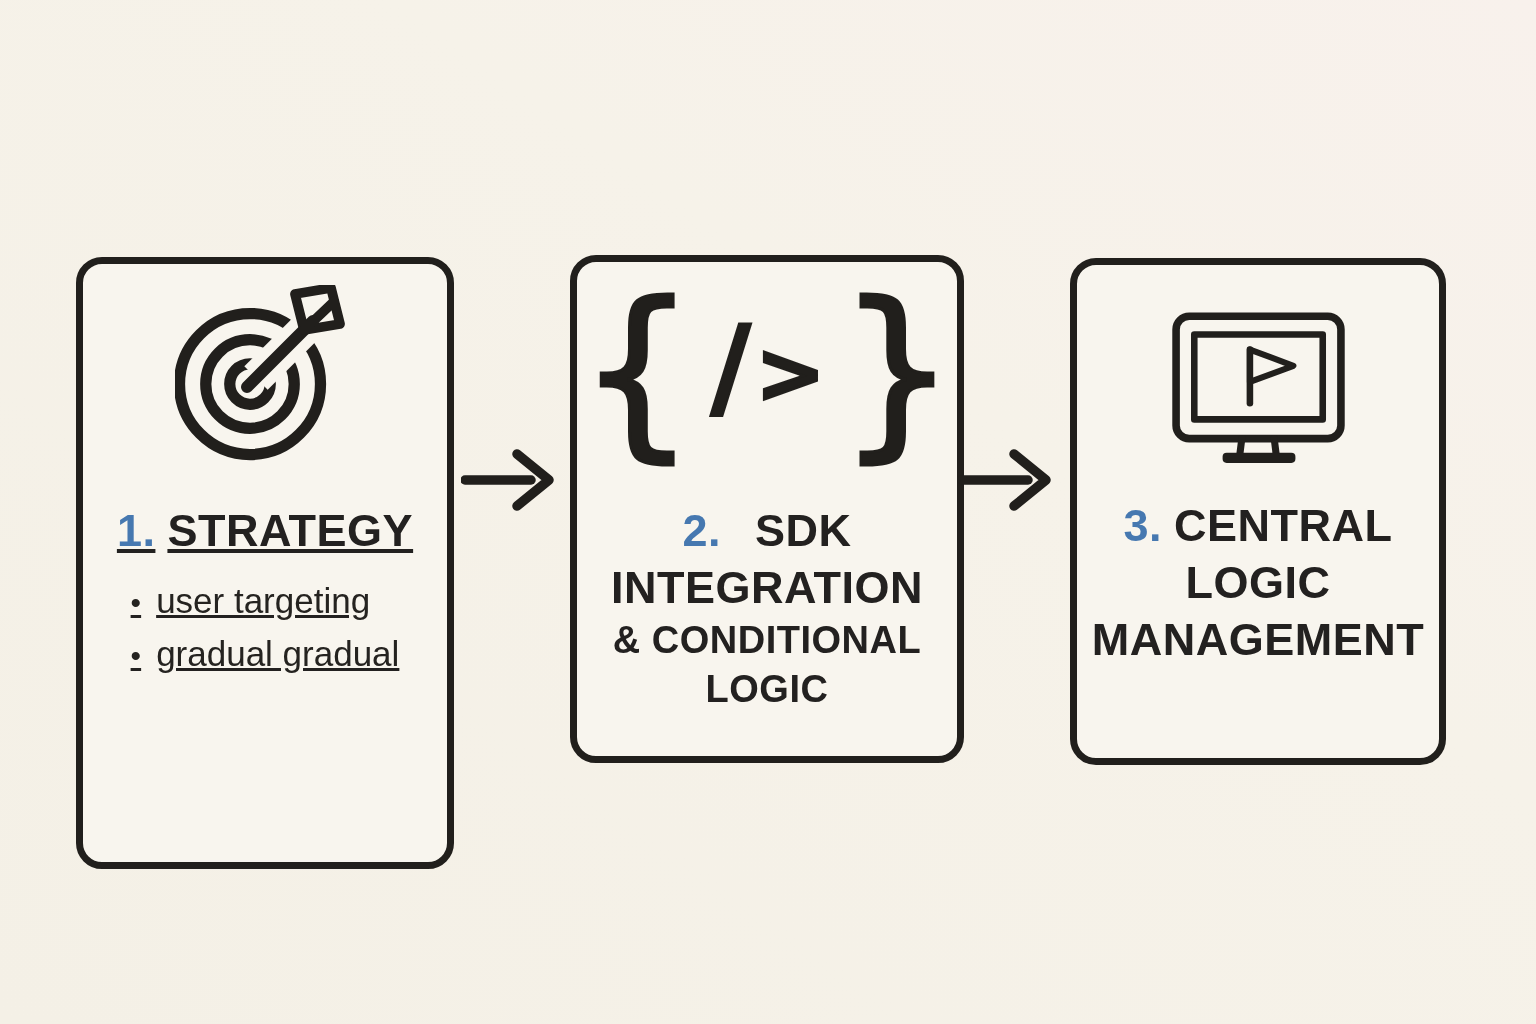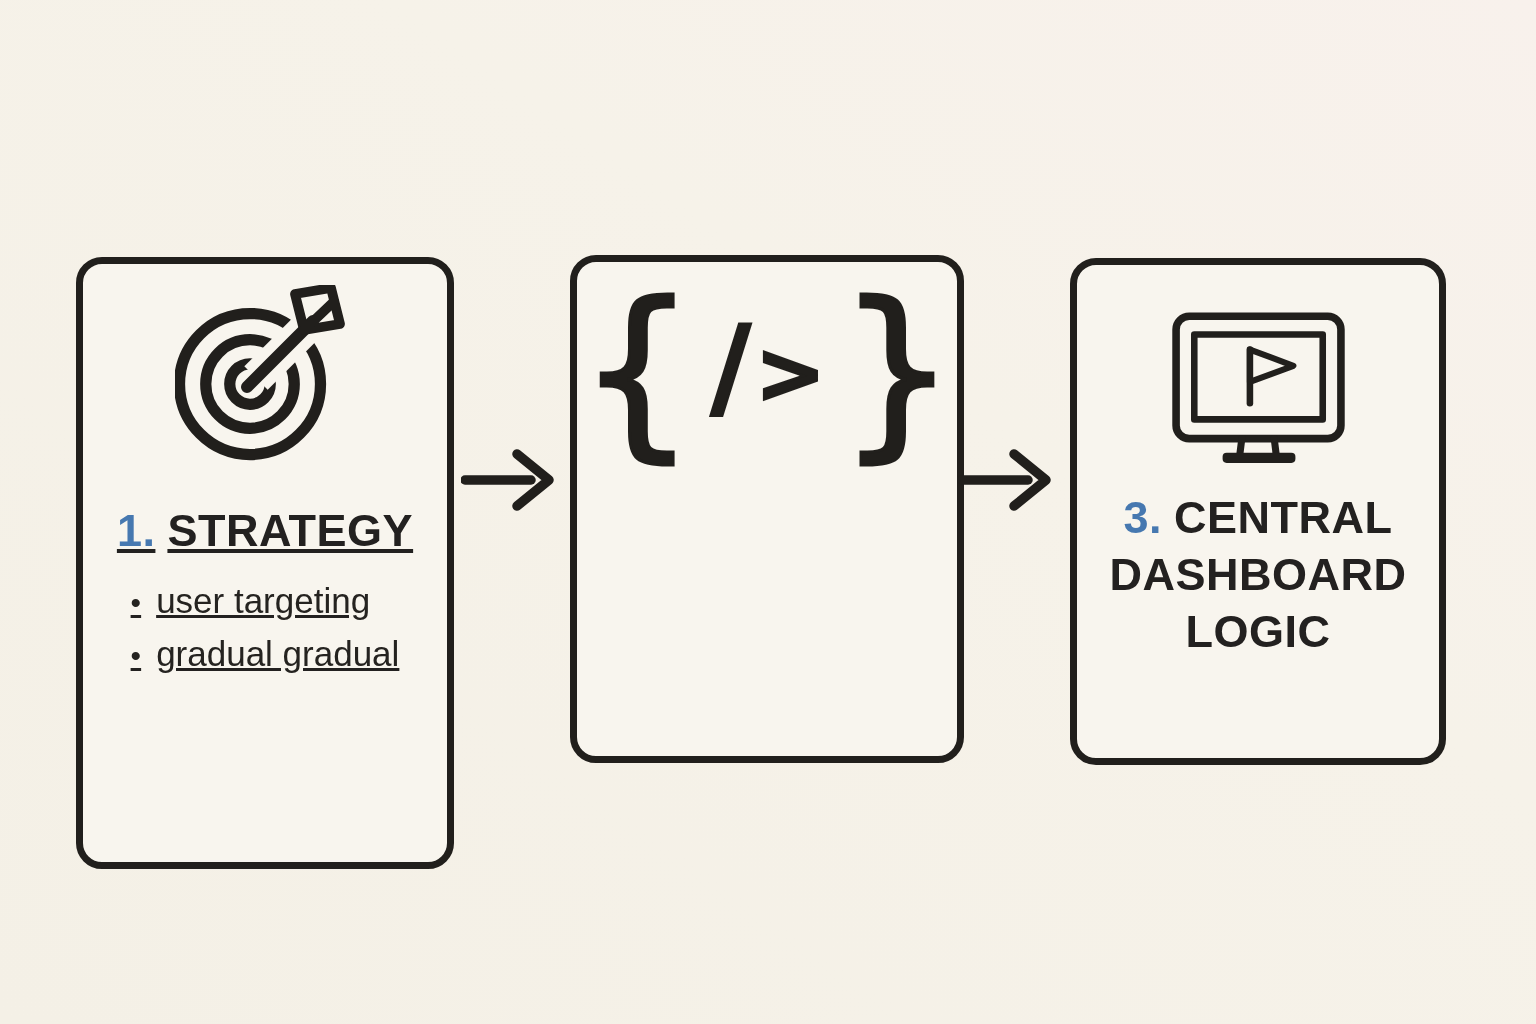--- a/index.html
+++ b/index.html
@@ -39,21 +39,21 @@
     margin: 0;
     text-align: center;
     font-weight: 700;
     font-size: 45px;
     line-height: 1.27;
     letter-spacing: 0.5px;
     color: #232120;
   }
   .card-1 .title { margin-top: 36px; }
   .card-2 .title { margin-top: 56px; }
-  .card-3 .title { margin-top: 24px; text-align: center; }
+  .card-3 .title { margin-top: 32px; text-align: center; }
   .title .line { display: block; }
   .title .line-small { font-size: 38px; line-height: 1.28; }
   .num { color: #4678b0; margin-right: 12px; }
   .num-wide { margin-right: 34px; }
 
   .bullets {
     margin: 16px auto 0;
     width: fit-content;
     text-align: left;
     font-size: 35px;
@@ -138,20 +138,26 @@
 
   <section class="card card-2">
     <div class="icon-band">
       <div class="code-icon">
         <span class="brace">{</span>
         <span class="slash">/</span>
         <span class="gt">&gt;</span>
         <span class="brace">}</span>
       </div>
     </div>
+    <h2 class="title">
+      <span class="line"><span class="num num-wide">2.</span><span>SDK</span></span>
+      <span class="line">INTEGRATION</span>
+      <span class="line line-small">&amp; CONDITIONAL</span>
+      <span class="line line-small">LOGIC</span>
+    </h2>
   </section>
 
   <svg class="arrow arrow-2" width="96" height="70" viewBox="0 0 96 70">
     <path d="M4,35 H70" class="stroke-ink" stroke-width="9.5"></path>
     <path d="M56,9 L88,35 L56,61" class="stroke-ink" stroke-width="9.5"></path>
   </svg>
 
   <section class="card card-3">
     <div class="icon-band">
       <svg width="178" height="160" viewBox="0 0 176 158">
@@ -159,18 +165,18 @@
         <rect x="25" y="29" width="127" height="84" class="stroke-ink" stroke-width="6.5"></rect>
         <path d="M80,44 L80,97" class="stroke-ink" stroke-width="6.5"></path>
         <path d="M80,44 L123,60 L80,76 Z" class="stroke-ink" stroke-width="6"></path>
         <path d="M72,132 L70,148" class="stroke-ink" stroke-width="7"></path>
         <path d="M104,132 L106,148" class="stroke-ink" stroke-width="7"></path>
         <rect x="53" y="146" width="72" height="10" rx="4" fill="#211f1c"></rect>
       </svg>
     </div>
     <h2 class="title">
       <span class="line"><span class="num">3.</span><span>CENTRAL</span></span>
-      <span class="line">DASHBOARD</span>
       <span class="line">LOGIC</span>
+      <span class="line">MANAGEMENT</span>
     </h2>
   </section>
 
 </div>
 
 </body></html>

